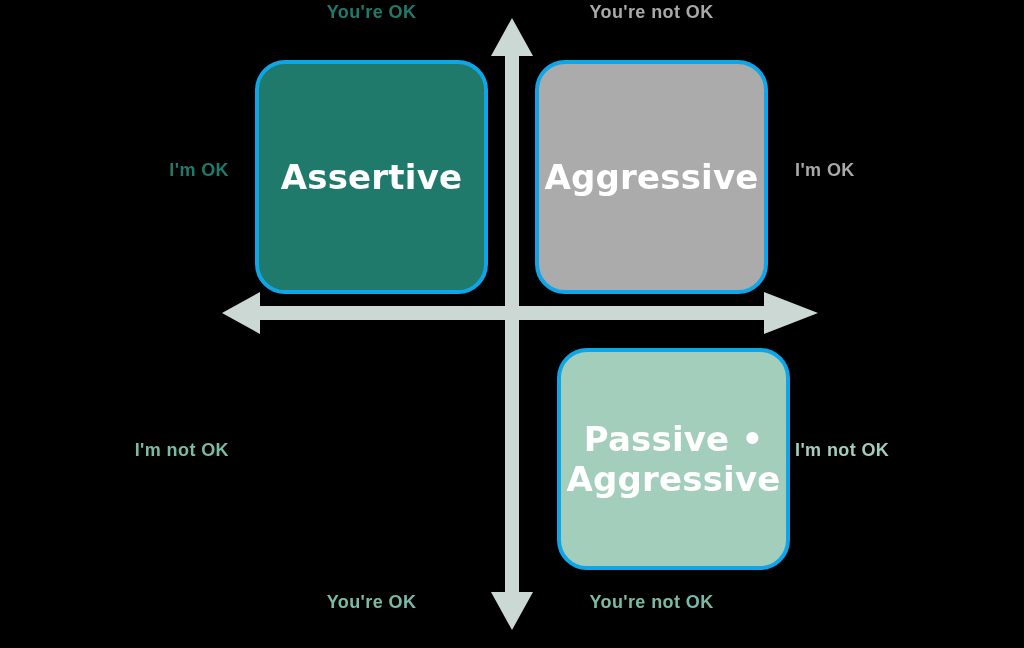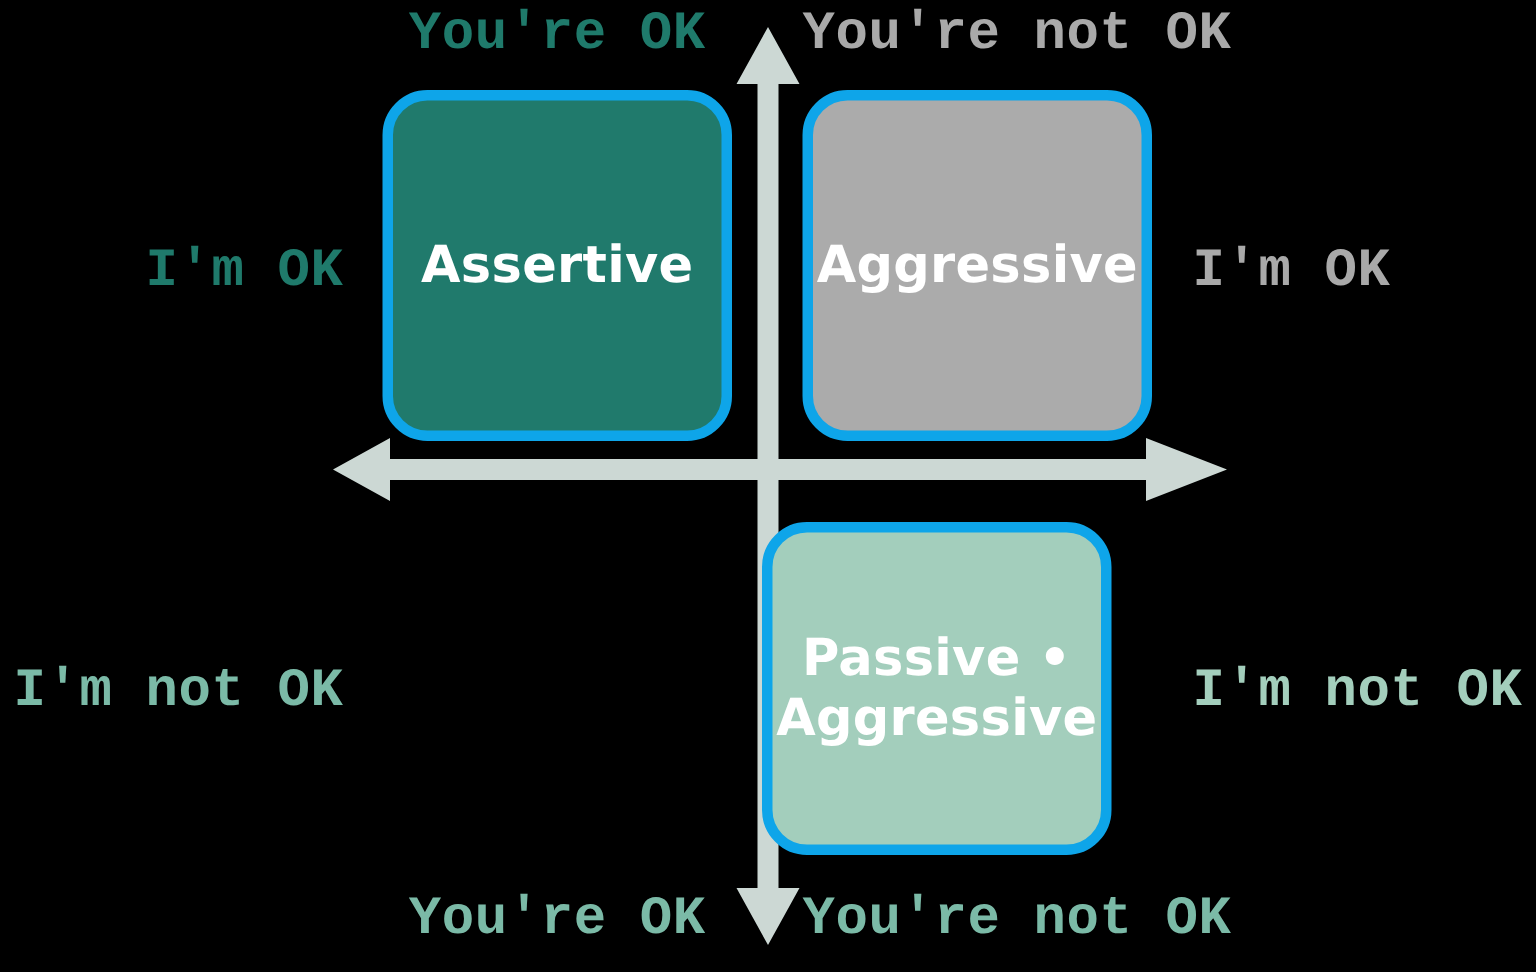--- a/index.html
+++ b/index.html
@@ -24,45 +24,45 @@
     width: 1024px;
     height: 648px;
     pointer-events: none;
   }
 
   
   .quad {
     position: absolute;
     box-sizing: border-box;
     border-radius: 30px;
-    border: 7px solid #0ea5e9;
+    border: 4px solid #0ea5e9;
     display: flex;
     align-items: center;
     justify-content: center;
     text-align: center;
     color: #ffffff;
     font-weight: bold;
     font-size: 34px;
     line-height: 1.18;
     letter-spacing: 0.2px;
     padding: 0 10px;
   }
   .quad-tl { left: 255px; top: 60px;  width: 233px; height: 234px; background: #207a6c; }
   .quad-tr { left: 535px; top: 60px;  width: 233px; height: 234px; background: #ababab; }
   .quad-bl { left: 255px; top: 348px; width: 233px; height: 222px; background: #7bbaa7; }
-  .quad-br { left: 508px; top: 348px; width: 233px; height: 222px; background: #a3cebc; }
+  .quad-br { left: 557px; top: 348px; width: 233px; height: 222px; background: #a3cebc; }
 
   .quad-label { display: block; }
 
   
   .axlabel {
     position: absolute;
-    font-family: Liberation Mono, monospace;
+    font-family: Liberation Sans, sans-serif;
     font-weight: bold;
-    font-size: 36px;
+    font-size: 18px;
     letter-spacing: 0.4px;
     white-space: nowrap;
   }
 
   .lab-top-left    { left: 255px; top: 2px;   width: 233px; text-align: center; }
   .lab-top-right   { left: 535px; top: 2px;   width: 233px; text-align: center; }
   .lab-bottom-left { left: 255px; top: 592px; width: 233px; text-align: center; }
   .lab-bottom-right{ left: 535px; top: 592px; width: 233px; text-align: center; }
 
   .lab-left-top    { right: 795px; top: 160px; text-align: right; }

